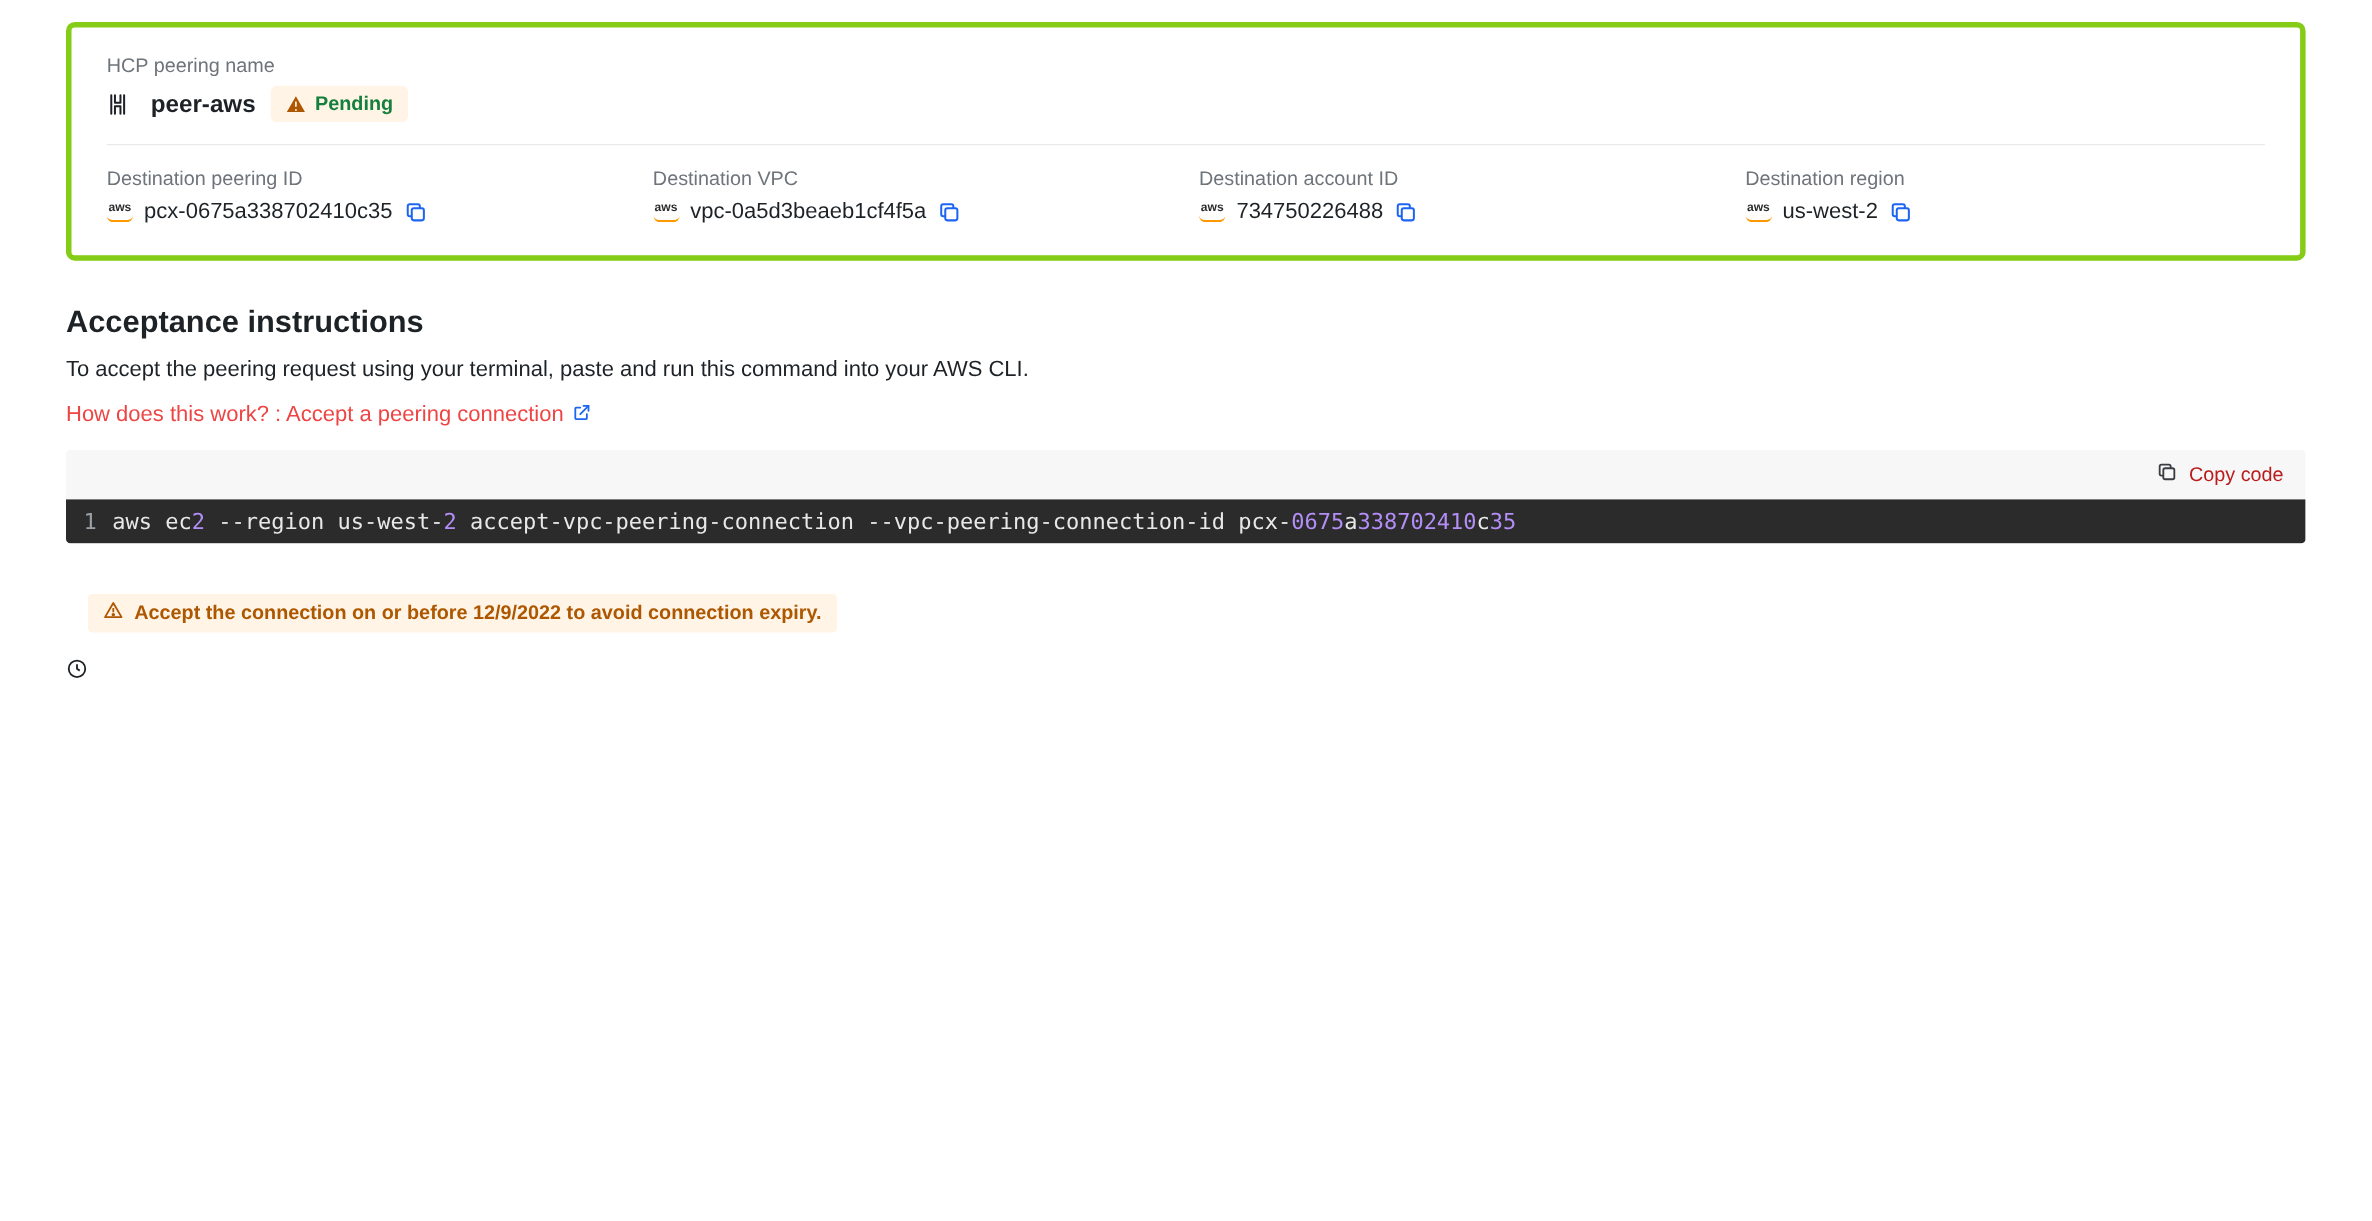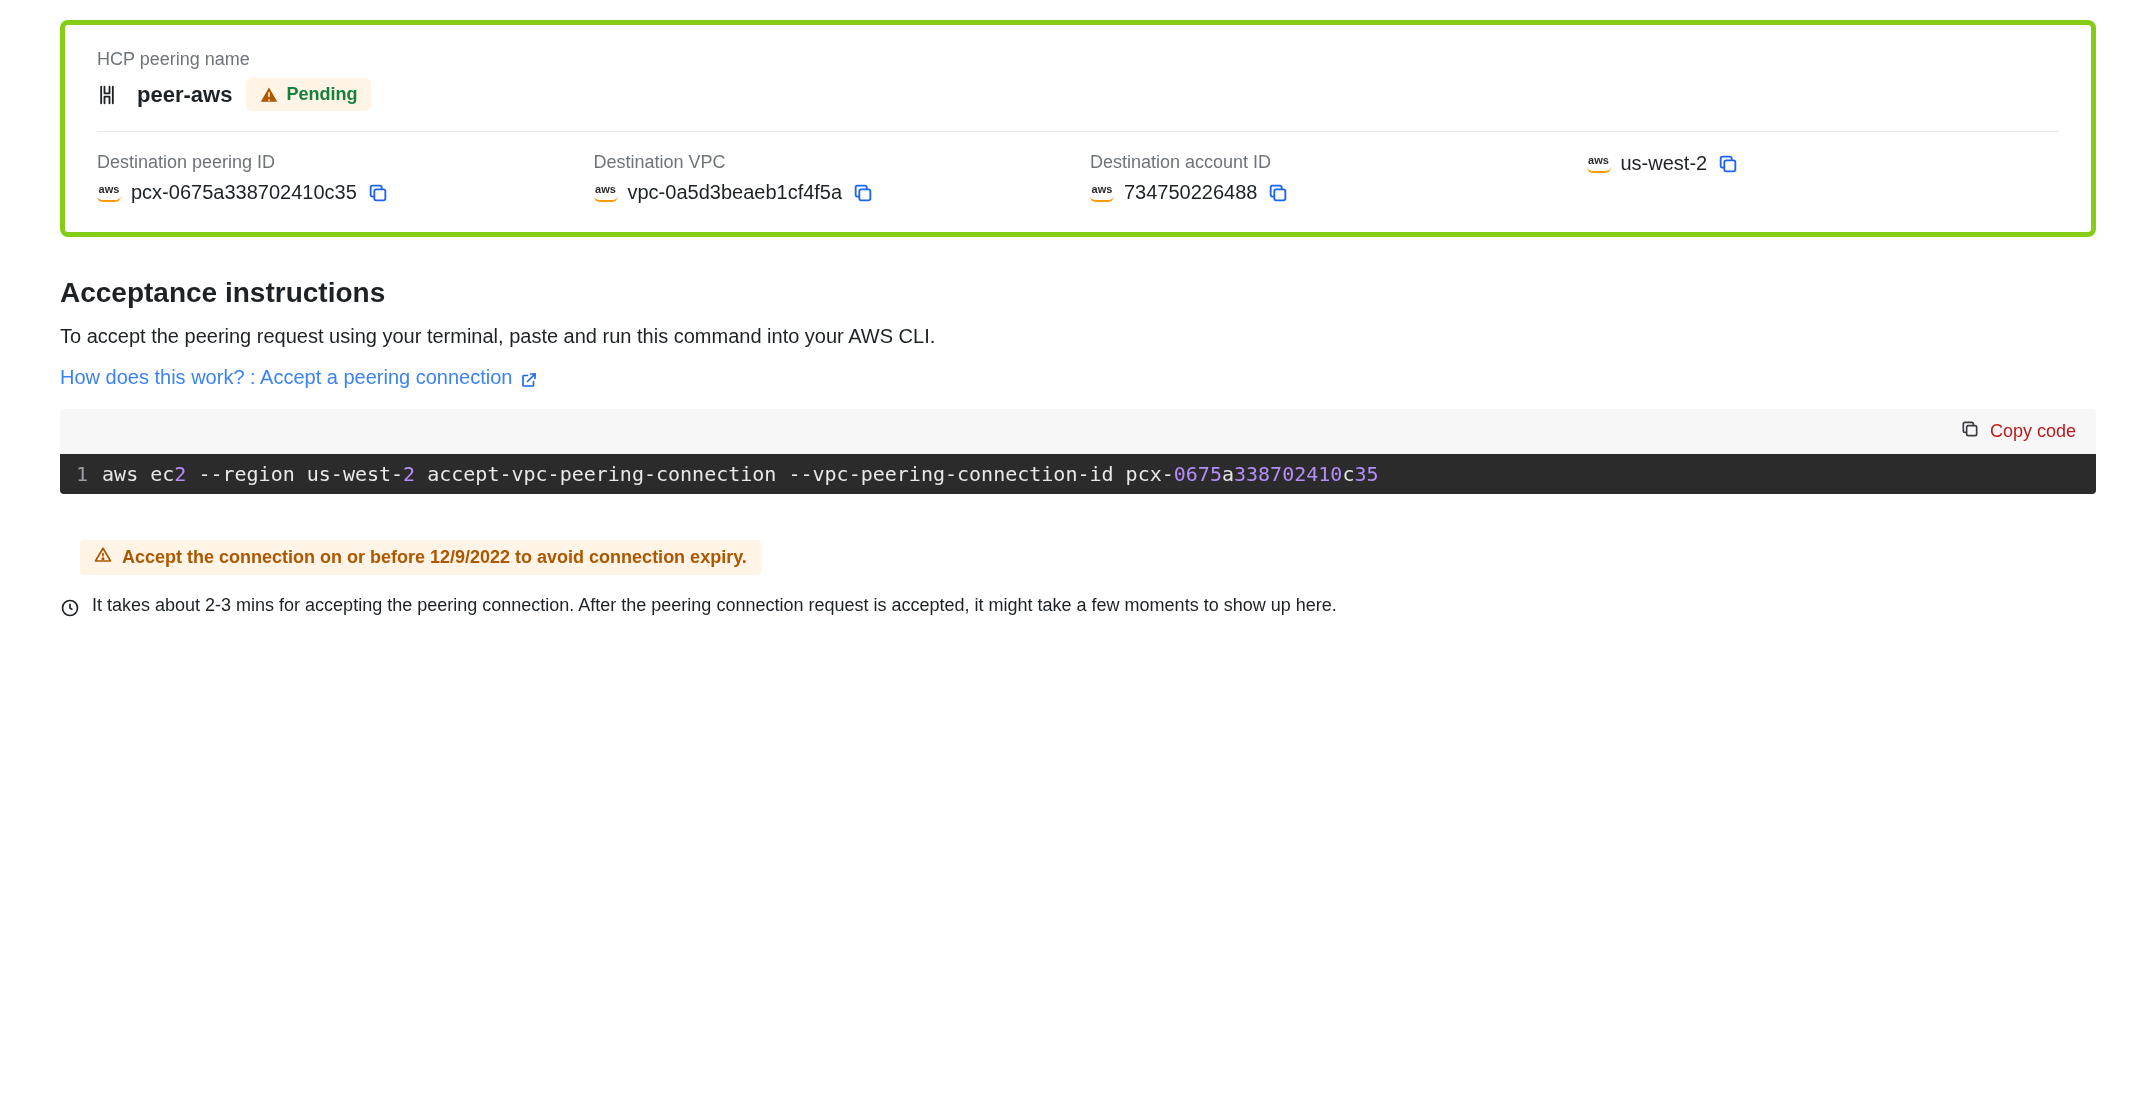--- a/index.html
+++ b/index.html
@@ -89,26 +89,26 @@
     font-size: 28px;
     font-weight: 700;
     margin: 0 0 16px 0;
   }
   .section-text {
     font-size: 20px;
     color: #1d2226;
     margin-bottom: 18px;
   }
   a.ext-link {
-    color: #3b82f6;
+    color: #ef4444;
     text-decoration: none;
     font-size: 20px;
     font-weight: 500;
     display:inline-flex;
-    align-items:flex-end;
+    align-items:flex-start;
     gap:8px;
   }
   a.ext-link svg { display:block; }
   .code-block {
     margin-top: 20px;
     border-radius: 4px;
     overflow:hidden;
   }
   .code-toolbar {
     display:flex;
@@ -240,20 +240,21 @@
           <span class="copy-icon">
             <svg width="22" height="22" viewBox="0 0 24 24" fill="none" stroke="#1c64f2" stroke-width="2">
                 <rect x="8" y="8" width="12" height="12" rx="2"></rect>
                 <path d="M16 8V6a2 2 0 0 0-2-2H6a2 2 0 0 0-2 2v8a2 2 0 0 0 2 2h2"></path>
               </svg>
           </span>
         </div>
       </div>
 
       <div>
+        <div class="label-sm">Destination region</div>
         <div class="field-value-row">
           <span class="aws-badge">
               <span>aws</span>
               <span class="smile"></span>
             </span>
           <span class="val">us-west-2</span>
           <span class="copy-icon">
             <svg width="22" height="22" viewBox="0 0 24 24" fill="none" stroke="#1c64f2" stroke-width="2">
                 <rect x="8" y="8" width="12" height="12" rx="2"></rect>
                 <path d="M16 8V6a2 2 0 0 0-2-2H6a2 2 0 0 0-2 2v8a2 2 0 0 0 2 2h2"></path>
@@ -308,16 +309,15 @@
     <span>Accept the connection on or before 12/9/2022 to avoid connection expiry.</span>
   </div>
 
   <div class="info-row">
     <span>
       <svg width="20" height="20" viewBox="0 0 24 24" fill="none" stroke="#1d2226" stroke-width="2">
           <circle cx="12" cy="12" r="9"></circle>
           <path d="M12 7v5l3 2"></path>
         </svg>
     </span>
-    <span>It takes about 2-3 mins for accepting the peering connection. After the peering connection request is accepted, it might take a few moments to show up here.</span>
   </div>
 
 </div>
 
 </body></html>

